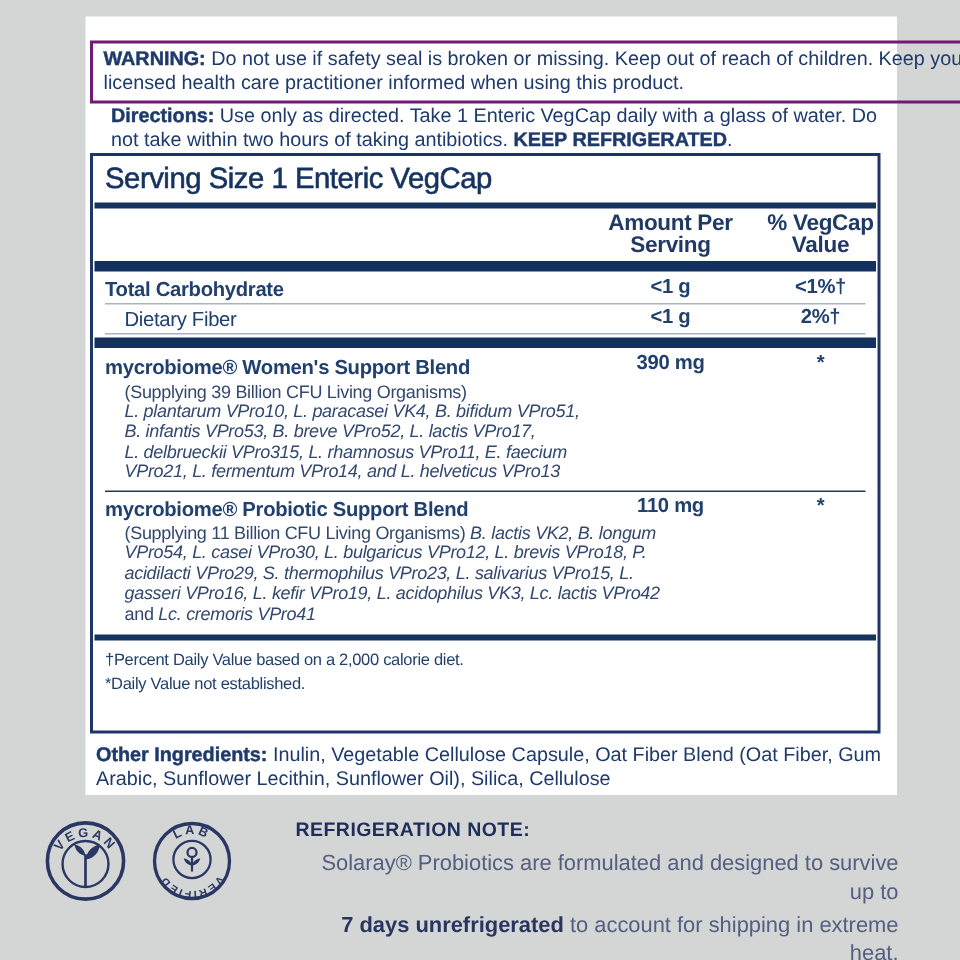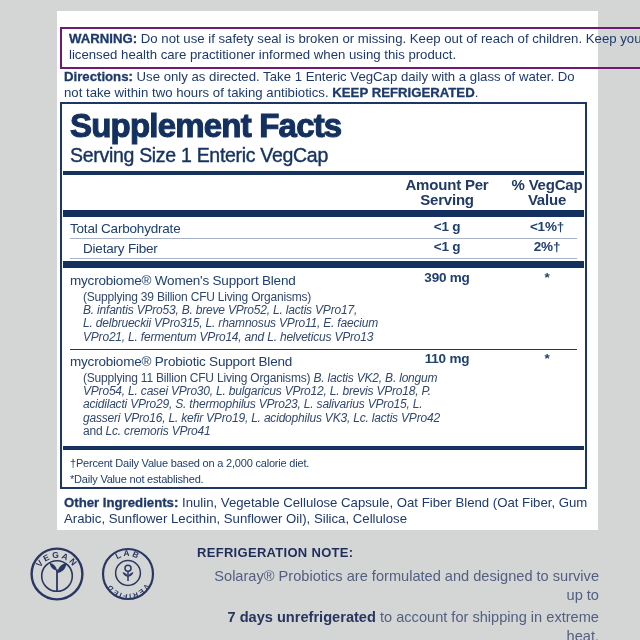--- a/index.html
+++ b/index.html
@@ -9,41 +9,41 @@
   
   .panel { position:absolute; left:57px; top:11px; width:541px; height:519px; background:#ffffff; }
 
   
   .warnbox { position:absolute; left:3px; top:16px; width:609px; box-sizing:border-box;
              border:2px solid #701a75; padding:2px 7px 4px; }
   .ptext { font-size:13.2px; line-height:16px; color:#1e3a6c; }
   .lead { font-weight:bold; -webkit-text-stroke:0.3px #1e3a6c; }
   .boldtail { font-weight:bold; -webkit-text-stroke:0.3px #1e3a6c; }
 
-  .directions { position:absolute; left:7px; top:58px; width:524px; }
+  .directions { position:absolute; left:17px; top:58px; width:524px; }
   .otheringr  { position:absolute; left:7px; top:484px; width:526px; }
 
   
   .facts-box { position:absolute; left:3px; top:91px; width:527px; height:387px; box-sizing:border-box;
                border:2px solid #1d3663; padding:4px 8px 0; overflow:hidden; letter-spacing:-0.2px; }
   .facts-title { font-size:33px; line-height:36px; font-weight:bold; color:#13305f;
                  -webkit-text-stroke:1.1px #13305f; letter-spacing:-0.8px; }
   .serving { font-size:19.5px; line-height:23px; font-weight:normal; color:#16335f;
              -webkit-text-stroke:0.4px #16335f; letter-spacing:-0.3px; }
   .rule4 { height:4px; background:#16335f; margin:4px -7px 0; }
   .rule4.mt { margin-top:5px; }
   .bar7 { height:7px; background:#13305f; margin:2px -7px; }
   .hdr-row { position:relative; height:30px; margin-top:3px; font-weight:bold; font-size:15px;
              line-height:14.5px; color:#203a64; }
   .c1 { position:absolute; left:321px; width:112px; text-align:center; top:0; }
   .c2 { position:absolute; left:421px; width:112px; text-align:center; top:0; }
   .nrow { position:relative; font-size:13.5px; line-height:16px; padding:1.5px 0;
           color:#20406e; border-bottom:1px solid #a8b2c5; }
   .nrow .c1, .nrow .c2 { top:0; font-weight:bold; }
-  .nname { font-weight:normal; }
+  .nname { font-weight:bold; }
   .nplain { font-weight:normal; padding-left:13px; }
   .nrow.bh { border-bottom:none; padding-top:3px; }
   .blines { padding:0 0 2px 13px; }
   .bl { font-size:12px; line-height:13.4px; color:#32486e; letter-spacing:-0.2px; }
   .it { font-style:italic; }
   .blend-sep { border-top:1.5px solid #1d3663; margin:3px 0 1px; }
   .foot { font-size:11px; line-height:16px; color:#23406c; padding-top:5px; }
 
   
   .refnote { position:absolute; left:197px; top:545px; width:404px; }
@@ -62,21 +62,20 @@
 
   <div class="panel">
 
     <div class="warnbox">
       <div class="ptext"><span class="lead">WARNING:</span><span> Do not use if safety seal is broken or missing. Keep out of reach of children. Keep your licensed health care practitioner informed when using this product.</span></div>
     </div>
 
     <div class="directions ptext"><span class="lead">Directions:</span><span> Use only as directed. Take 1 Enteric VegCap daily with a glass of water. Do not take within two hours of taking antibiotics. </span><span class="boldtail">KEEP REFRIGERATED</span><span>.</span></div>
 
     <div class="facts-box">
-      <div class="facts-title">Supplement Facts</div>
       <div class="serving">Serving Size 1 Enteric VegCap</div>
       <div class="rule4"></div>
 
       <div class="hdr-row">
         <div class="c1">
           <div>Amount Per</div>
           <div>Serving</div>
         </div>
         <div class="c2">
           <div>% VegCap</div>
@@ -101,20 +100,21 @@
       <div class="bar7"></div>
 
       <div>
         <div class="nrow bh">
           <span class="nname">mycrobiome® Women's Support Blend</span>
           <span class="c1">390 mg</span>
           <span class="c2">*</span>
         </div>
         <div class="blines">
           <div class="bl"><span>(Supplying 39 Billion CFU Living Organisms)</span><span class="it"></span></div>
+          <div class="bl"><span></span><span class="it">L. plantarum VPro10, L. paracasei VK4, B. bifidum VPro51,</span></div>
           <div class="bl"><span></span><span class="it">B. infantis VPro53, B. breve VPro52, L. lactis VPro17,</span></div>
           <div class="bl"><span></span><span class="it">L. delbrueckii VPro315, L. rhamnosus VPro11, E. faecium</span></div>
           <div class="bl"><span></span><span class="it">VPro21, L. fermentum VPro14, and L. helveticus VPro13</span></div>
         </div>
       </div>
 
       <div class="blend-sep"></div>
 
       <div>
         <div class="nrow bh">

